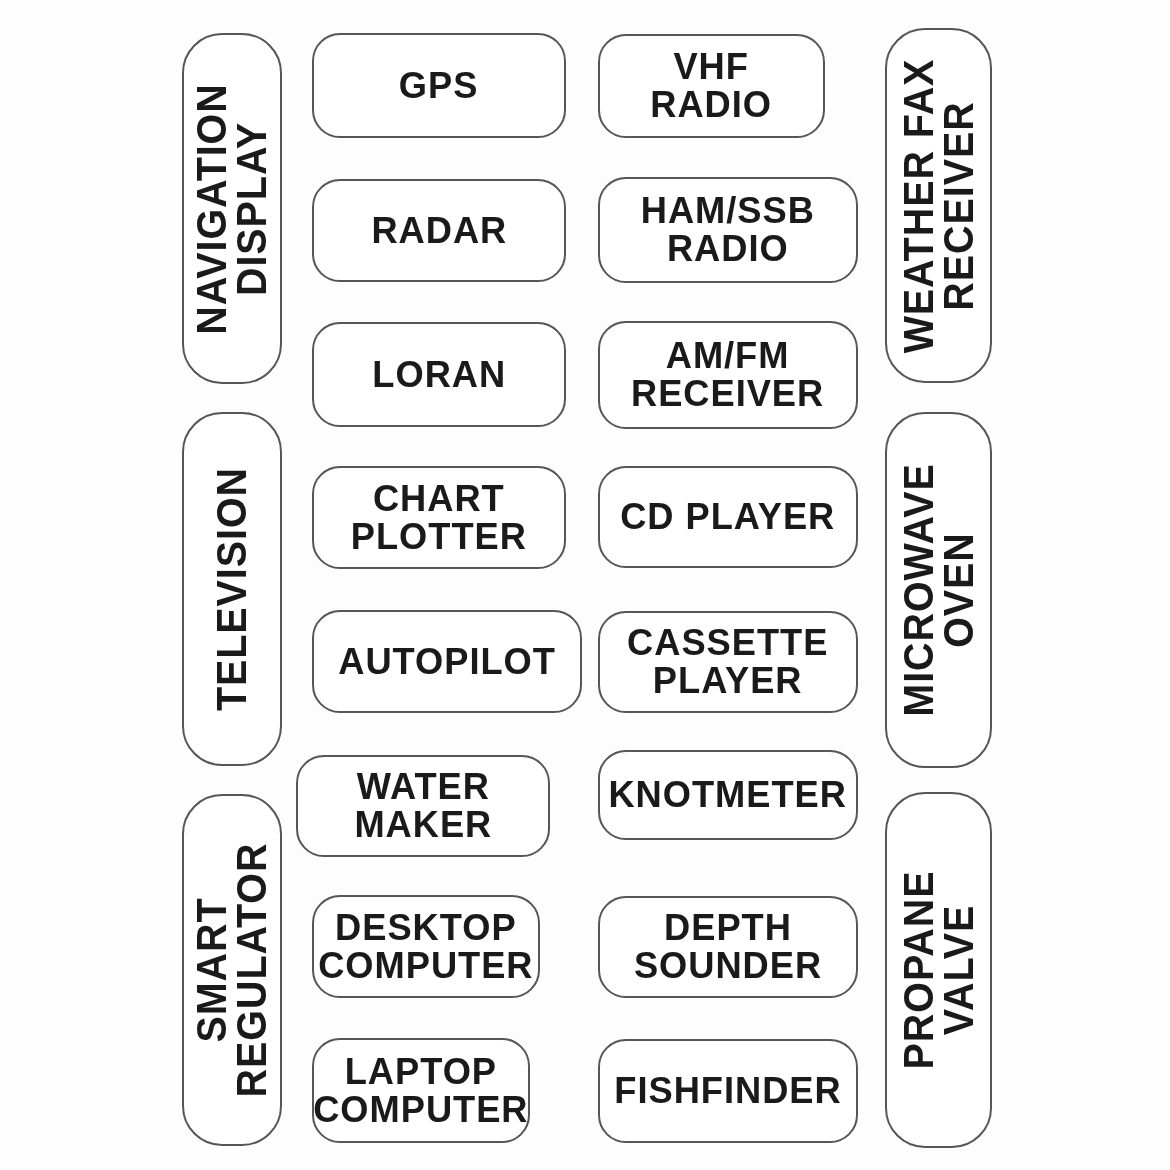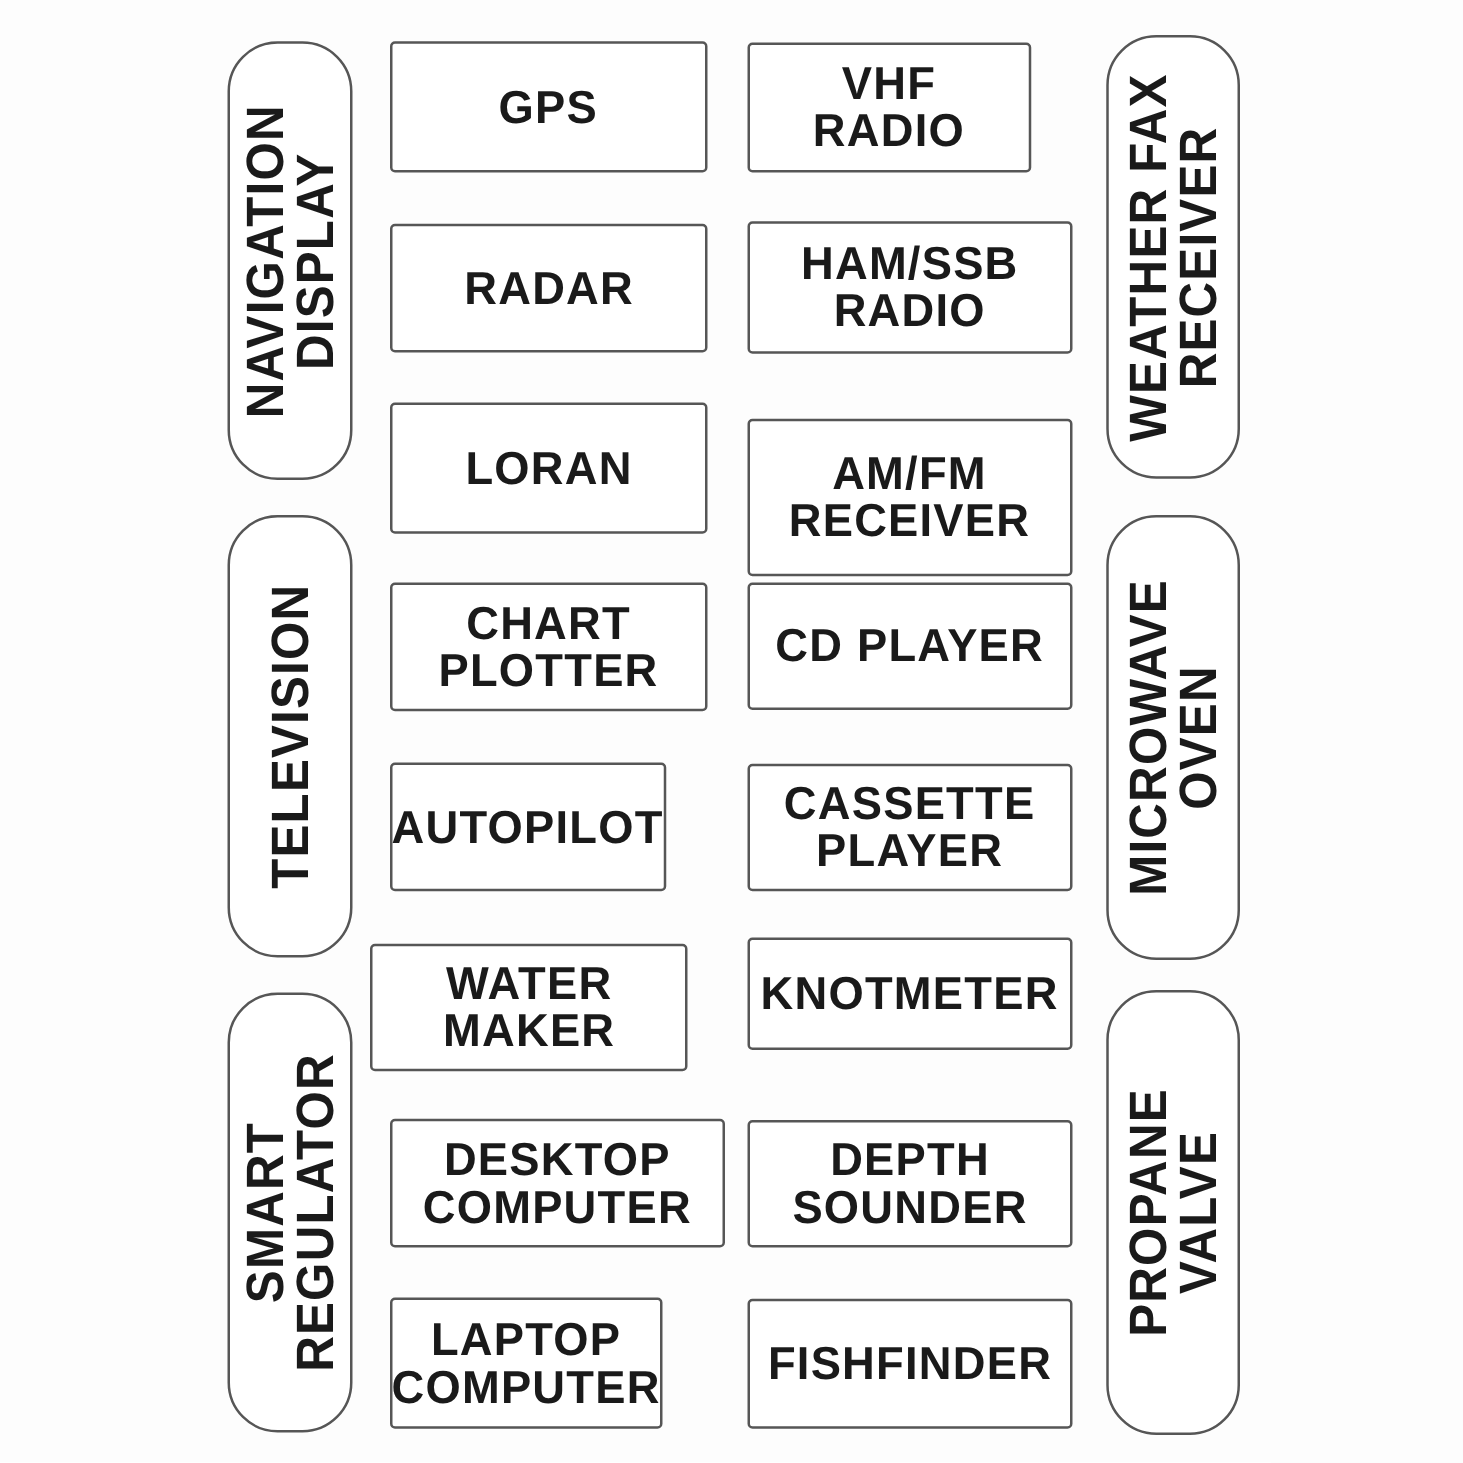--- a/index.html
+++ b/index.html
@@ -15,21 +15,21 @@
     overflow: hidden;
     font-family: "Liberation Sans", "DejaVu Sans", sans-serif;
   }
   .box {
     position: absolute;
     box-sizing: border-box;
     background: #ffffff;
     border: 2px solid #565656;
   }
   .hbox {
-    border-radius: 4px;
+    border-radius: 28px;
     display: flex;
     align-items: center;
     justify-content: center;
   }
   .hbox .txt {
     font-weight: bold;
     font-size: 37px;
     line-height: 38px;
     letter-spacing: 1px;
     color: #1a1a1a;
@@ -77,45 +77,45 @@
   <div class="box hbox" style="left:312px; top:179px;  width:254px; height:103px">
     <div class="txt">RADAR</div>
   </div>
   <div class="box hbox" style="left:312px; top:466px;  width:254px; height:103px">
     <div class="txt">CHART
 PLOTTER</div>
   </div>
   <div class="box hbox" style="left:312px; top:322px;  width:254px; height:105px">
     <div class="txt">LORAN</div>
   </div>
-  <div class="box hbox" style="left:312px; top:610px;  width:221px; height:103px">
+  <div class="box hbox" style="left:312px; top:610px;  width:270px; height:103px">
     <div class="txt">AUTOPILOT</div>
   </div>
   <div class="box hbox" style="left:296px; top:755px;  width:254px; height:102px">
     <div class="txt">WATER
 MAKER</div>
   </div>
-  <div class="box hbox" style="left:312px; top:895px;  width:268px; height:103px">
+  <div class="box hbox" style="left:312px; top:895px;  width:228px; height:103px">
     <div class="txt">DESKTOP
 COMPUTER</div>
   </div>
   <div class="box hbox" style="left:312px; top:1038px; width:218px; height:105px">
     <div class="txt">LAPTOP
 COMPUTER</div>
   </div>
 
   <div class="box hbox" style="left:598px; top:34px;   width:227px; height:104px">
     <div class="txt">VHF
 RADIO</div>
   </div>
   <div class="box hbox" style="left:598px; top:177px;  width:260px; height:106px">
     <div class="txt">HAM/SSB
 RADIO</div>
   </div>
-  <div class="box hbox" style="left:598px; top:335px;  width:260px; height:126px">
+  <div class="box hbox" style="left:598px; top:321px;  width:260px; height:108px">
     <div class="txt">AM/FM
 RECEIVER</div>
   </div>
   <div class="box hbox" style="left:598px; top:466px;  width:260px; height:102px">
     <div class="txt">CD PLAYER</div>
   </div>
   <div class="box hbox" style="left:598px; top:611px;  width:260px; height:102px">
     <div class="txt">CASSETTE
 PLAYER</div>
   </div>

